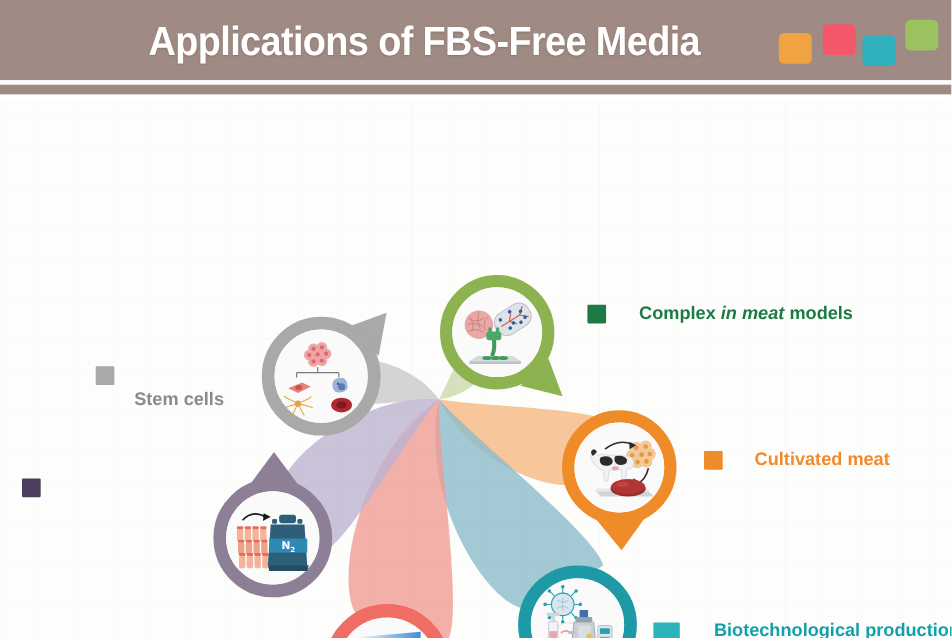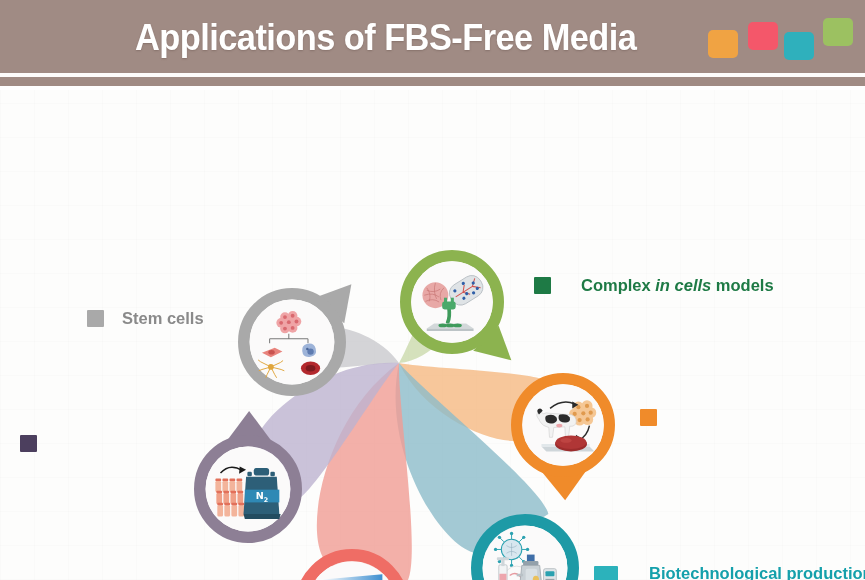--- a/index.html
+++ b/index.html
@@ -483,31 +483,32 @@
       </g>
     </g>
         </g>
       </svg>
         </div>
       </div>
 
     <div id="labels">
         <div class="label" style="left: 87px; top: 219px;">
           <span class="swatch" style="background: rgb(169, 169, 169); margin-right: 18px;"></span>
-          <span class="txt" style="color: rgb(138, 138, 138);">Stem cells</span>
+          <span class="txt" style="color: rgb(138, 138, 138); margin-top: 45px;">Stem cells</span>
         </div>
         <div class="label" style="left: 20px; top: 345px;">
           <span class="swatch" style="background: rgb(76, 63, 94); margin-right: 18px;"></span>
         </div>
         <div class="label" style="left: 534px; top: 186px;">
           <span class="swatch" style="background: rgb(30, 122, 69); margin-right: 30px;"></span>
-          <span class="txt" style="color: rgb(30, 122, 69);">Complex <i>in cells</i> models</span>
+          <span class="txt" style="color: rgb(30, 122, 69);">Complex <i>in meat</i> models</span>
         </div>
         <div class="label" style="left: 640px; top: 319px;">
           <span class="swatch" style="background: rgb(240, 139, 42); margin-right: 29px;"></span>
+          <span class="txt" style="color: rgb(240, 139, 42);">Cultivated meat</span>
         </div>
         <div class="label" style="left: 594px; top: 474px;">
           <span class="swatch" style="background: rgb(44, 178, 187); margin-right: 31px; width: 24px; height: 15px;"></span>
           <span class="txt" style="color: rgb(20, 160, 171);">Biotechnological  production</span>
         </div>
       </div>
 
   </div>
 </div>
 

